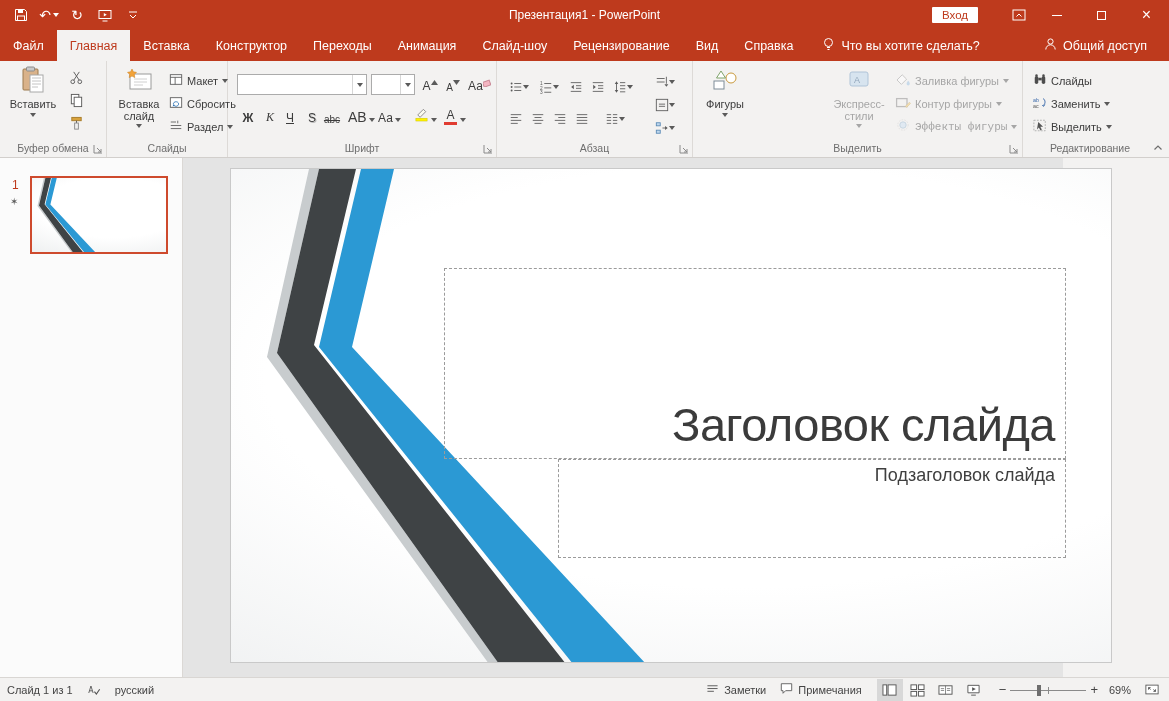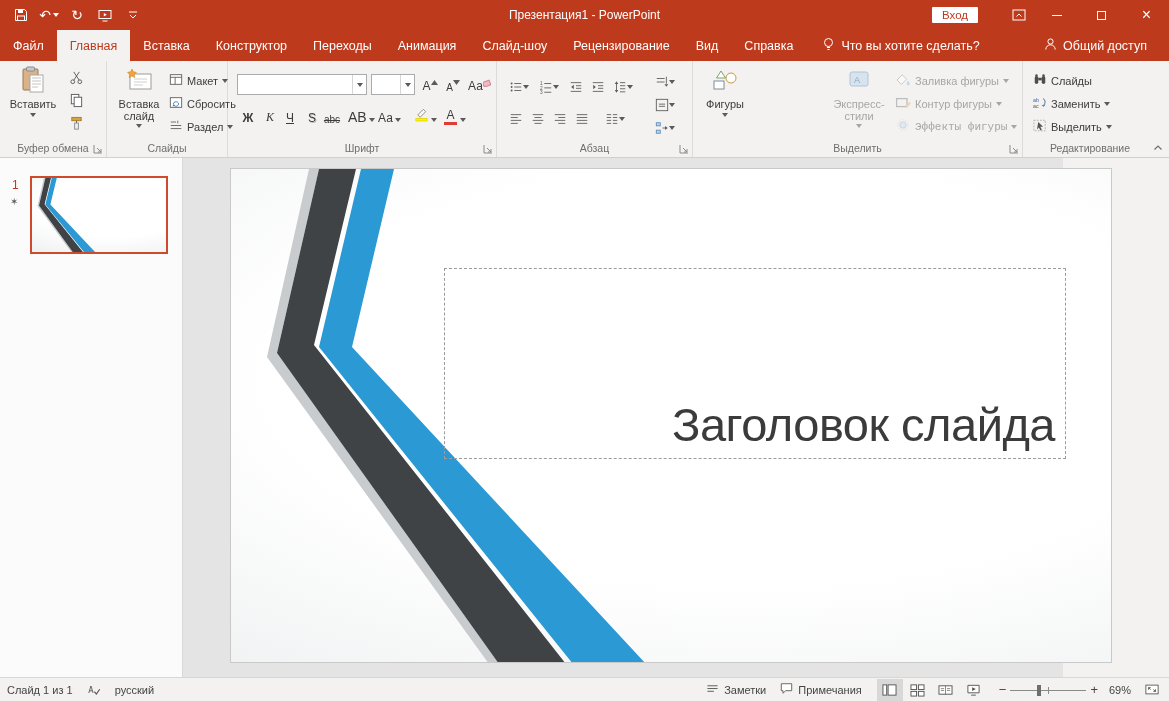--- a/index.html
+++ b/index.html
@@ -536,20 +536,23 @@
 </div>
 
 <div class="canvas">
   <div class="slide">
     <svg class="art" viewBox="0 0 882 495">
         <use href="#chevron-art"></use>
       </svg>
     <div class="ph ph-title">
       <span>Заголовок слайда</span>
     </div>
+    <div class="ph ph-sub">
+      <span>Подзаголовок слайда</span>
+    </div>
   </div>
 </div>
 
 <div class="statusbar">
   <div class="sb-item">Слайд 1 из 1</div>
   <div class="sb-item">
     <svg width="14" height="13" viewBox="0 0 16 14">
         <path d="M2 11 L4.5 3 7 11 M3 8.5 h3" fill="none" stroke="#555"></path>
         <path d="M8.5 9.5 l2.2 2.7 3.8-5.5" fill="none" stroke="#555" stroke-width="1.3"></path>
       </svg>

